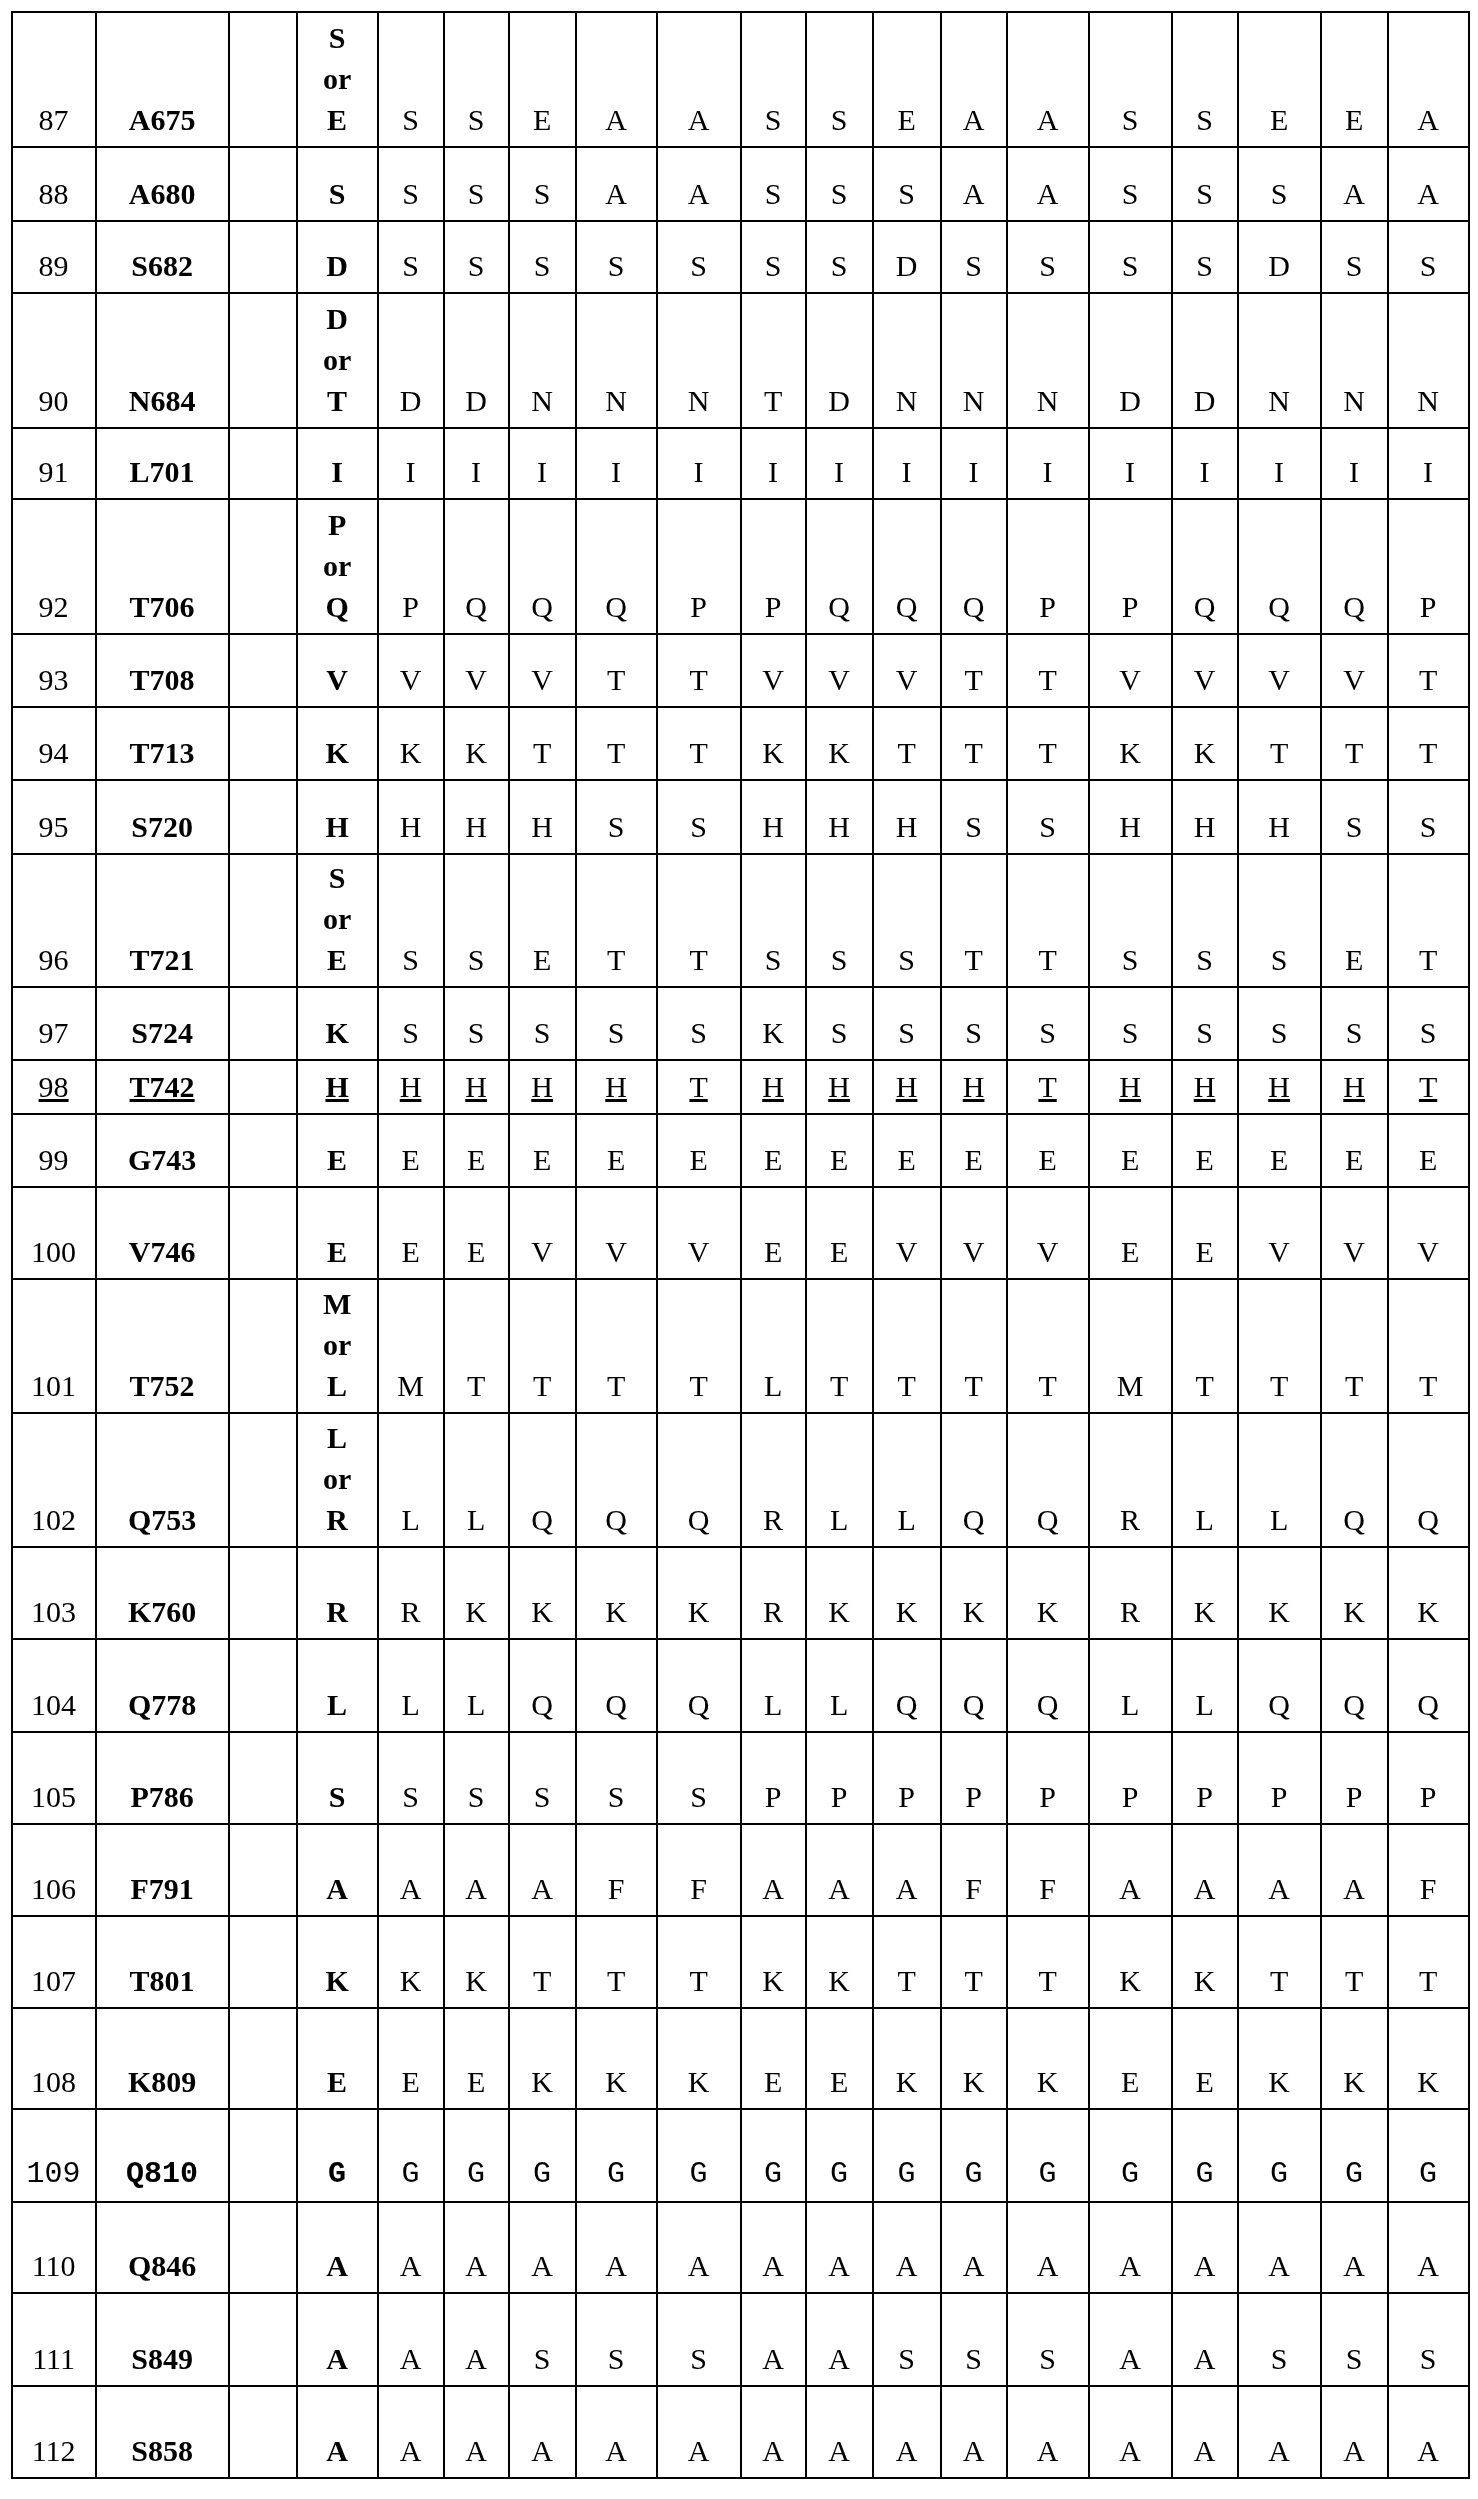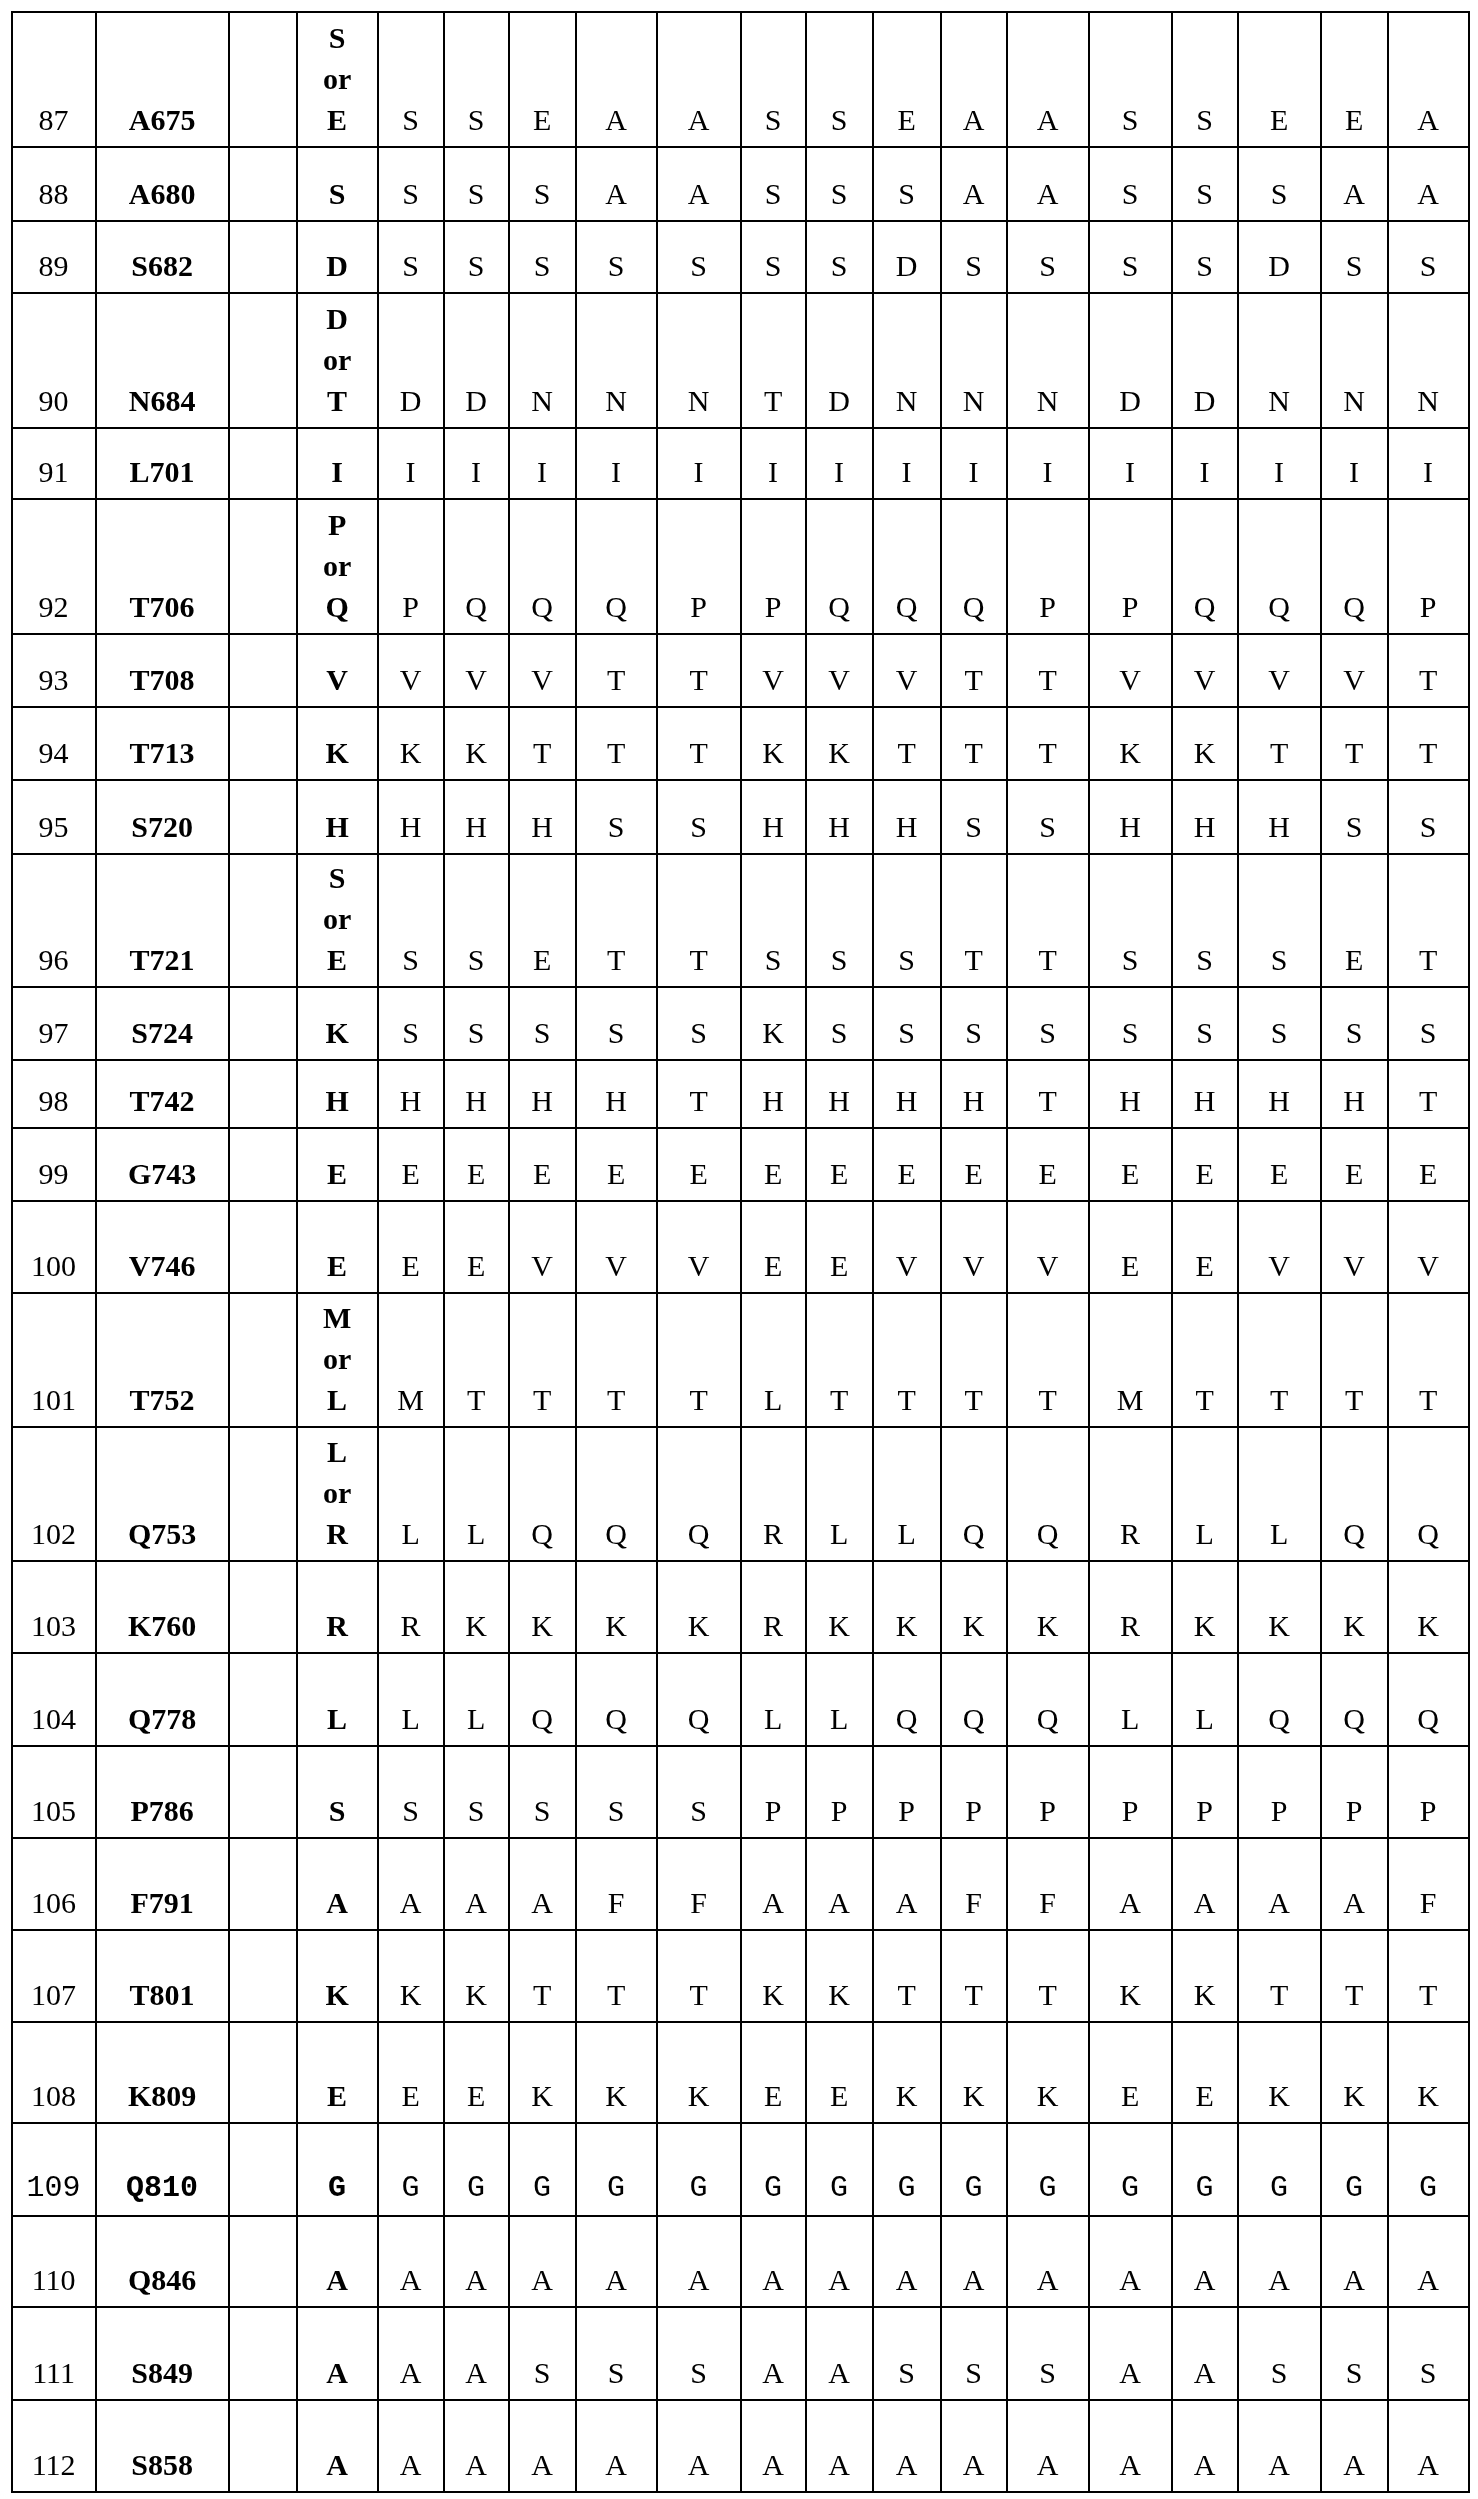--- a/index.html
+++ b/index.html
@@ -305,21 +305,21 @@
         <td class="res">S</td>
         <td class="res">S</td>
         <td class="res">S</td>
         <td class="res">S</td>
         <td class="res">S</td>
         <td class="res">S</td>
         <td class="res">S</td>
         <td class="res">S</td>
         <td class="res">S</td>
       </tr>
-      <tr style="height: 68px;">
+      <tr style="height: 54px; text-decoration: underline;">
     <td class="num">98</td>
     <td class="pos">T742</td>
     <td class="blank"></td>
     <td class="cons">
           <span>H</span>
         </td>
   <td class="res">H</td>
         <td class="res">H</td>
         <td class="res">H</td>
         <td class="res">H</td>

